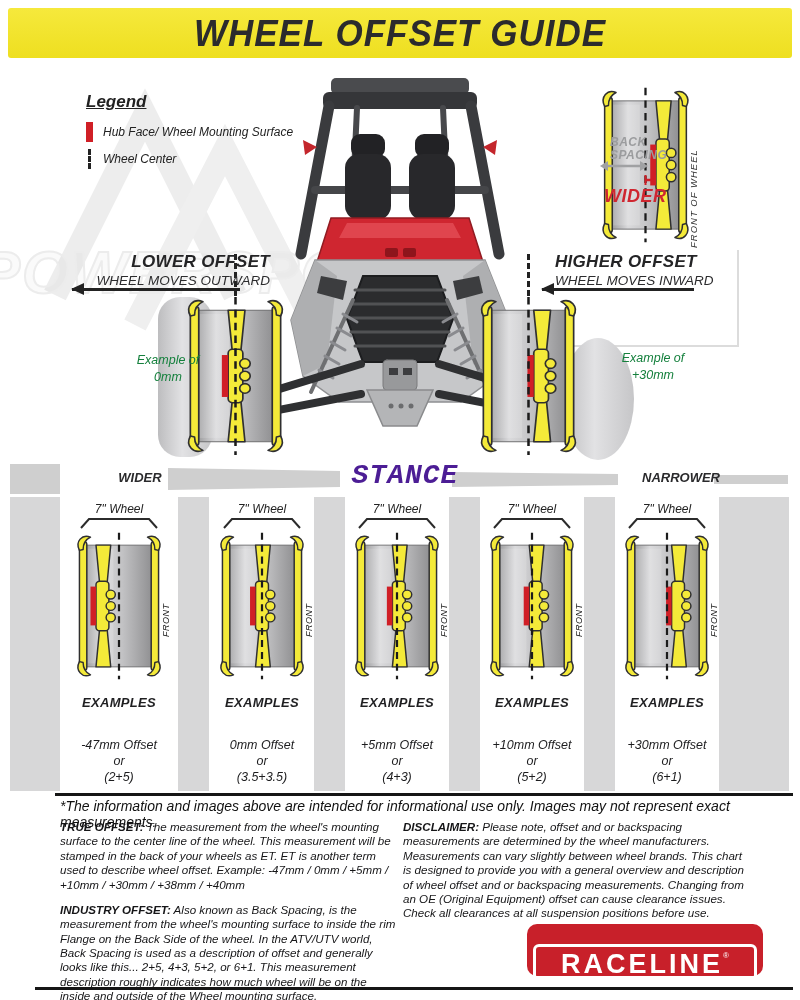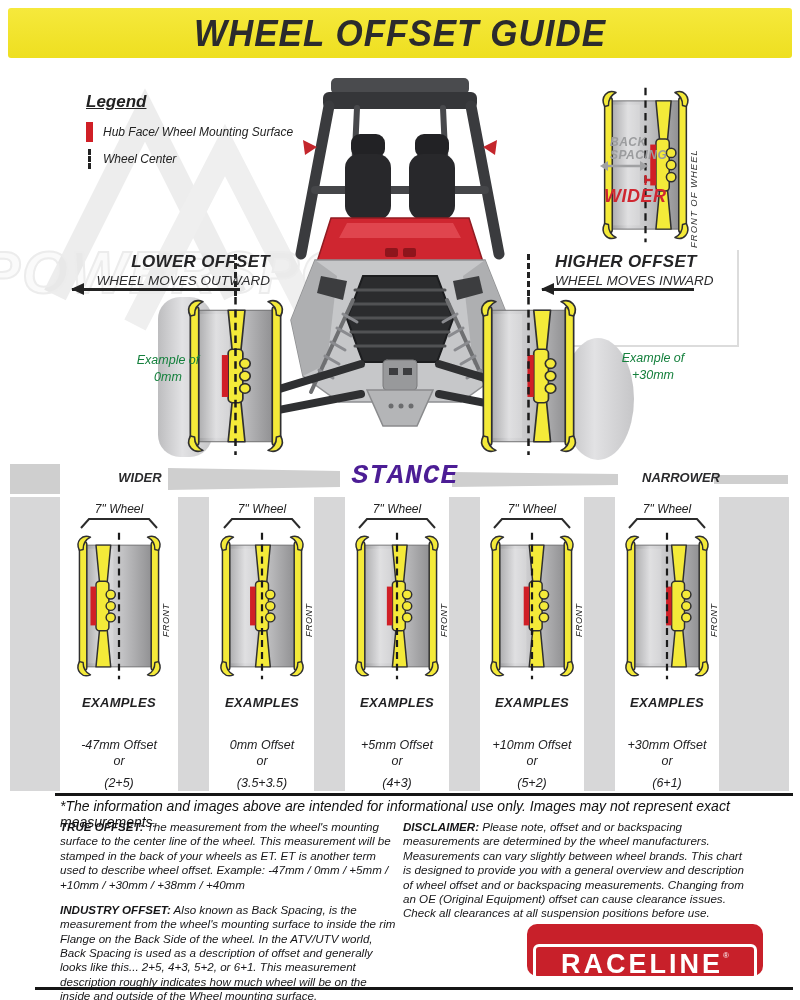--- a/index.html
+++ b/index.html
@@ -64,21 +64,21 @@
   .stripe { background:#d7d7d8; z-index:1; }
   .panel { z-index:6; display:flex; flex-direction:column; align-items:center; }
   .size-label { font-size:12px; color:#222; margin-top:5px; }
   .bracket-svg { margin:1px 0 2px; }
   .wheel-wrap { position:relative; width:92px; height:150px; }
   .front-label { position:absolute; right:-6px; top:58px; height:48px; font-size:9px;
                  letter-spacing:.5px; color:#222; }
   .examples-title { font-size:13px; font-weight:800; color:#1f1f21; margin-top:14px; letter-spacing:.3px; }
   .offset-line { font-size:12.5px; color:#1d1d1f; margin-top:28px; }
   .or-line { font-size:12.5px; color:#1d1d1f; margin-top:2px; }
-  .bs-line { font-size:12.5px; color:#1d1d1f; margin-top:8px; }
+  .bs-line { font-size:12.5px; color:#1d1d1f; margin-top:2px; }
 
   
   .rule { background:#161616; z-index:7; }
   .footnote { left:60px; top:798px; width:710px; font-size:14px; color:#111; z-index:7; }
   .defcol { font-size:11.6px; line-height:1.24; color:#161618; z-index:7; }
   .defterm { font-weight:700; }
   .defpara { margin-bottom:11px; }
 
   
   .brand { left:527px; top:924px; width:236px; height:52px; background:#c8202a;

